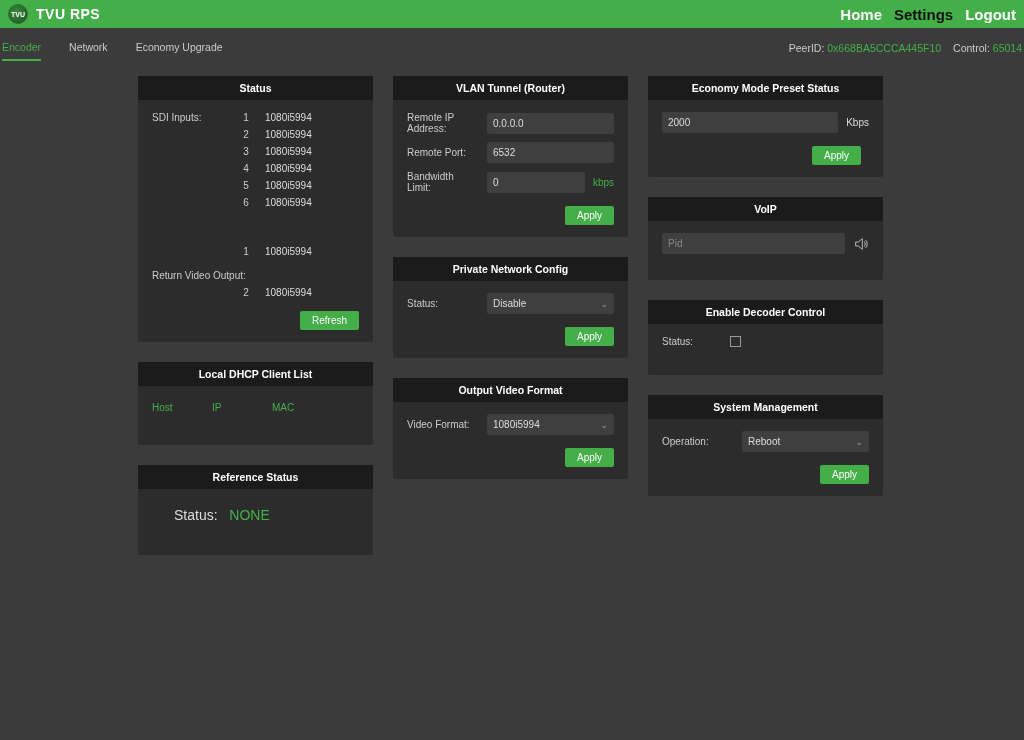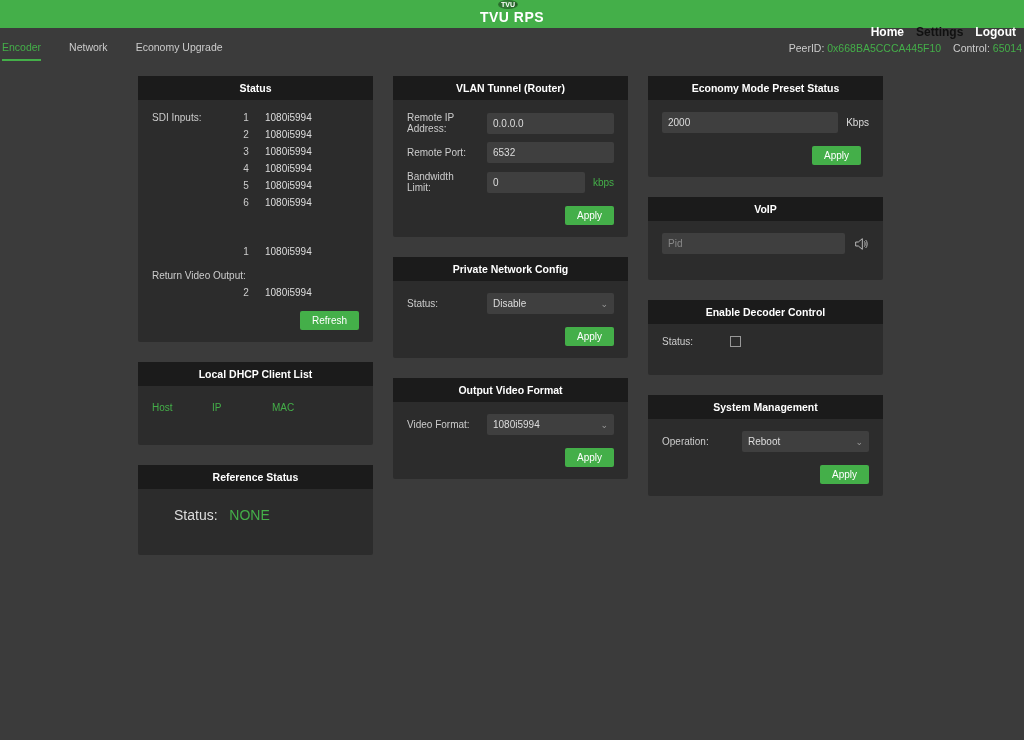--- a/index.html
+++ b/index.html
@@ -1,22 +1,22 @@
 <!DOCTYPE html>
 <html><head>
 <meta charset="utf-8">
 <style>
   * { box-sizing: border-box; margin: 0; padding: 0; font-family: Arial, Helvetica, sans-serif; }
   body { background: #3b3b3b; color: #ddd; font-size: 11px; width: 1024px; height: 740px; overflow: hidden; }
 
   
-  .topbar { background: #44af49; height: 28px; display: flex; align-items: center; padding: 0 8px; color: #fff; flex-direction: column; }
+  .topbar { background: #44af49; height: 28px; display: flex; align-items: center; padding: 0 8px; color: #fff; }
   .logo-circle { width: 20px; height: 20px; border-radius: 50%; background: radial-gradient(circle at 40% 40%, #3b8f3d, #1c4d1f); display: flex; align-items: center; justify-content: center; font-size: 7px; font-weight: bold; color: #fff; margin-right: 8px; border:1px solid #2d712f;}
   .app-title { font-size: 14px; font-weight: bold; letter-spacing: .5px; }
-  .top-right { margin-left: auto; display: flex; gap: 12px; font-size: 12px; font-weight: bold; }
+  .top-right { margin-left: auto; display: flex; gap: 12px; font-size: 15px; font-weight: bold; }
   .top-right a { color: #fff; text-decoration: none; cursor: pointer; }
   .top-right a.dark { color: #111; }
 
   
   .subbar { display: flex; align-items: center; height: 40px; padding: 0 2px; color: #ccc; font-size: 10.5px; }
   .subtabs { display: flex; gap: 28px; }
   .subtabs .tab { cursor: pointer; padding: 6px 0; }
   .subtabs .tab.active { color: #44af49; border-bottom: 2px solid #44af49; }
   .subright { margin-left: auto; display: flex; gap: 12px; align-items: center; font-size: 10.5px; }
   .subright .green { color: #44af49; }

